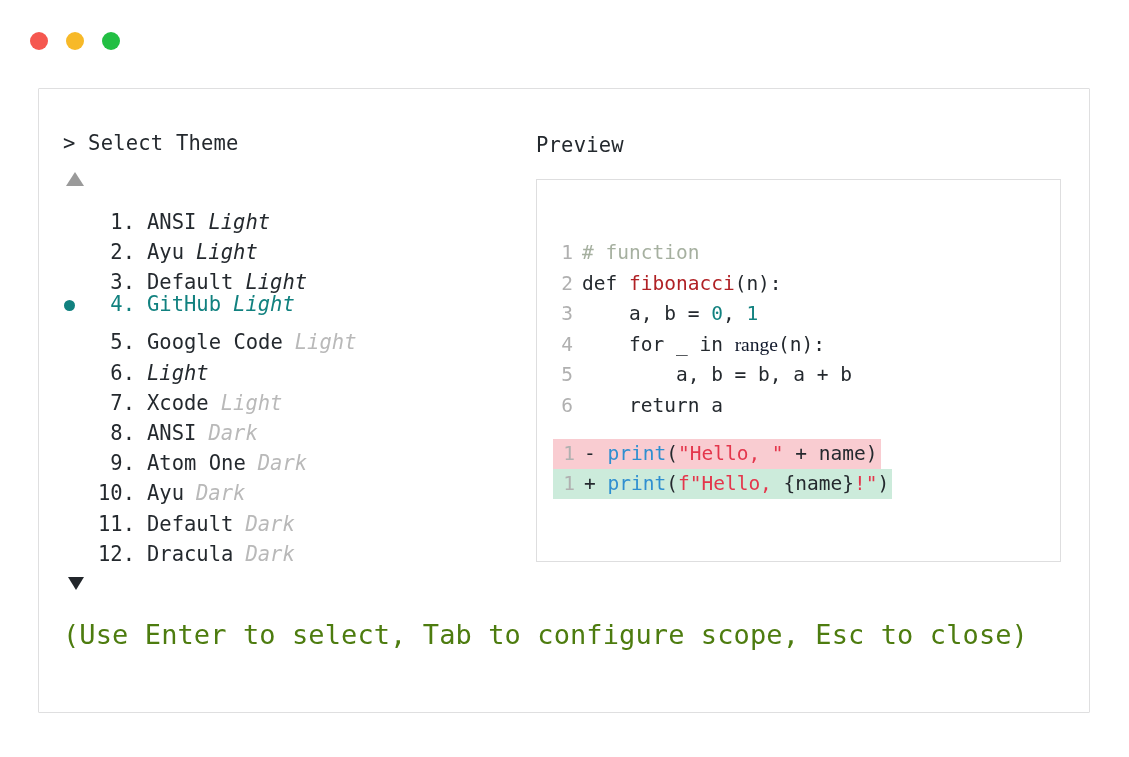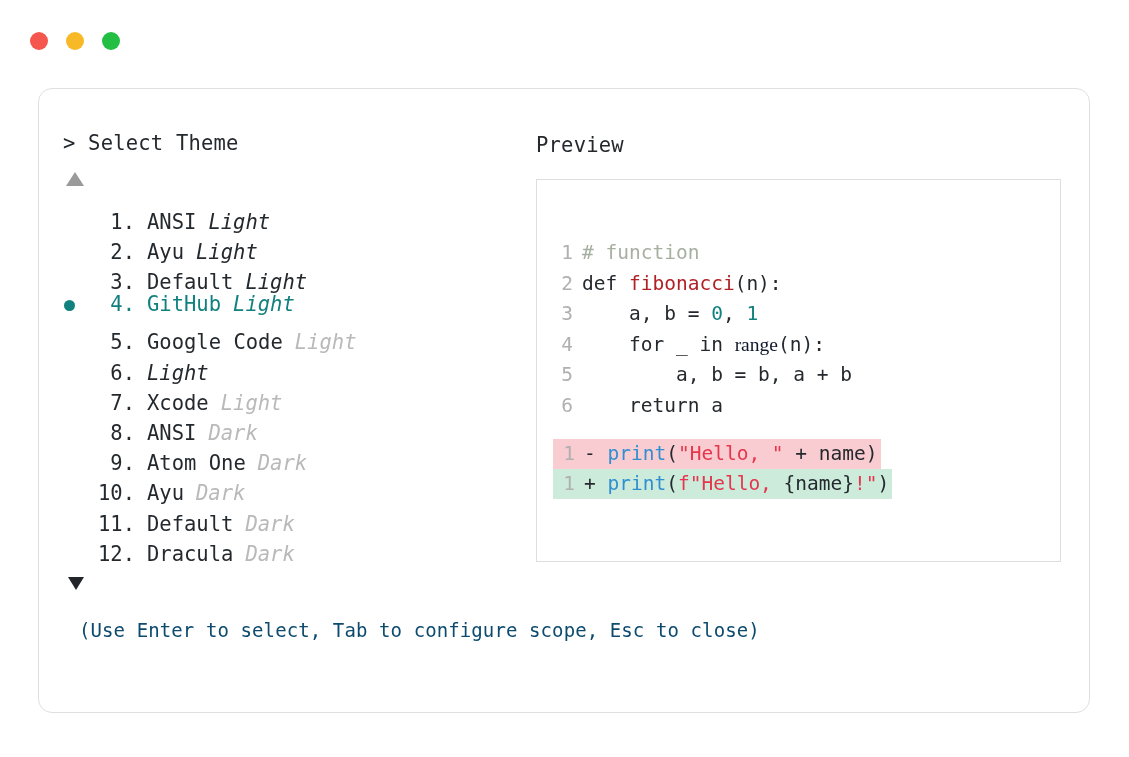--- a/index.html
+++ b/index.html
@@ -36,21 +36,21 @@
 
   
   .card {
     position: absolute;
     left: 38px;
     top: 88px;
     width: 1052px;
     height: 625px;
     box-sizing: border-box;
     border: 1.5px solid #dfdfe0;
-    border-radius: 14px;
+    border-radius: 1px;
     background: #ffffff;
   }
 
   
   .columns {
     position: absolute;
     left: 0;
     top: 0;
     width: 100%;
     height: 100%;
@@ -207,24 +207,24 @@
   .tok-func    { color: #b02125; }
   .tok-builtin { color: #0f172a; font-family: Liberation Serif, serif; }
   .tok-number  { color: #11817f; }
   .tok-string  { color: #e4364c; }
   .tok-plain   { color: #24292e; }
   .tok-call    { color: #2f8fd0; }
 
   
   .hint {
     position: absolute;
-    left: 40px;
+    left: 24px;
     top: 530px;
-    font-size: 19px;
-    color: #0c4a6e;
+    font-size: 27px;
+    color: #4d7c0f;
     white-space: pre;
     letter-spacing: 0.1px;
   }
 </style>
 </head>
 <body>
 
 <div class="window-dots">
   <span class="dot dot-close"></span>
   <span class="dot dot-min"></span>

